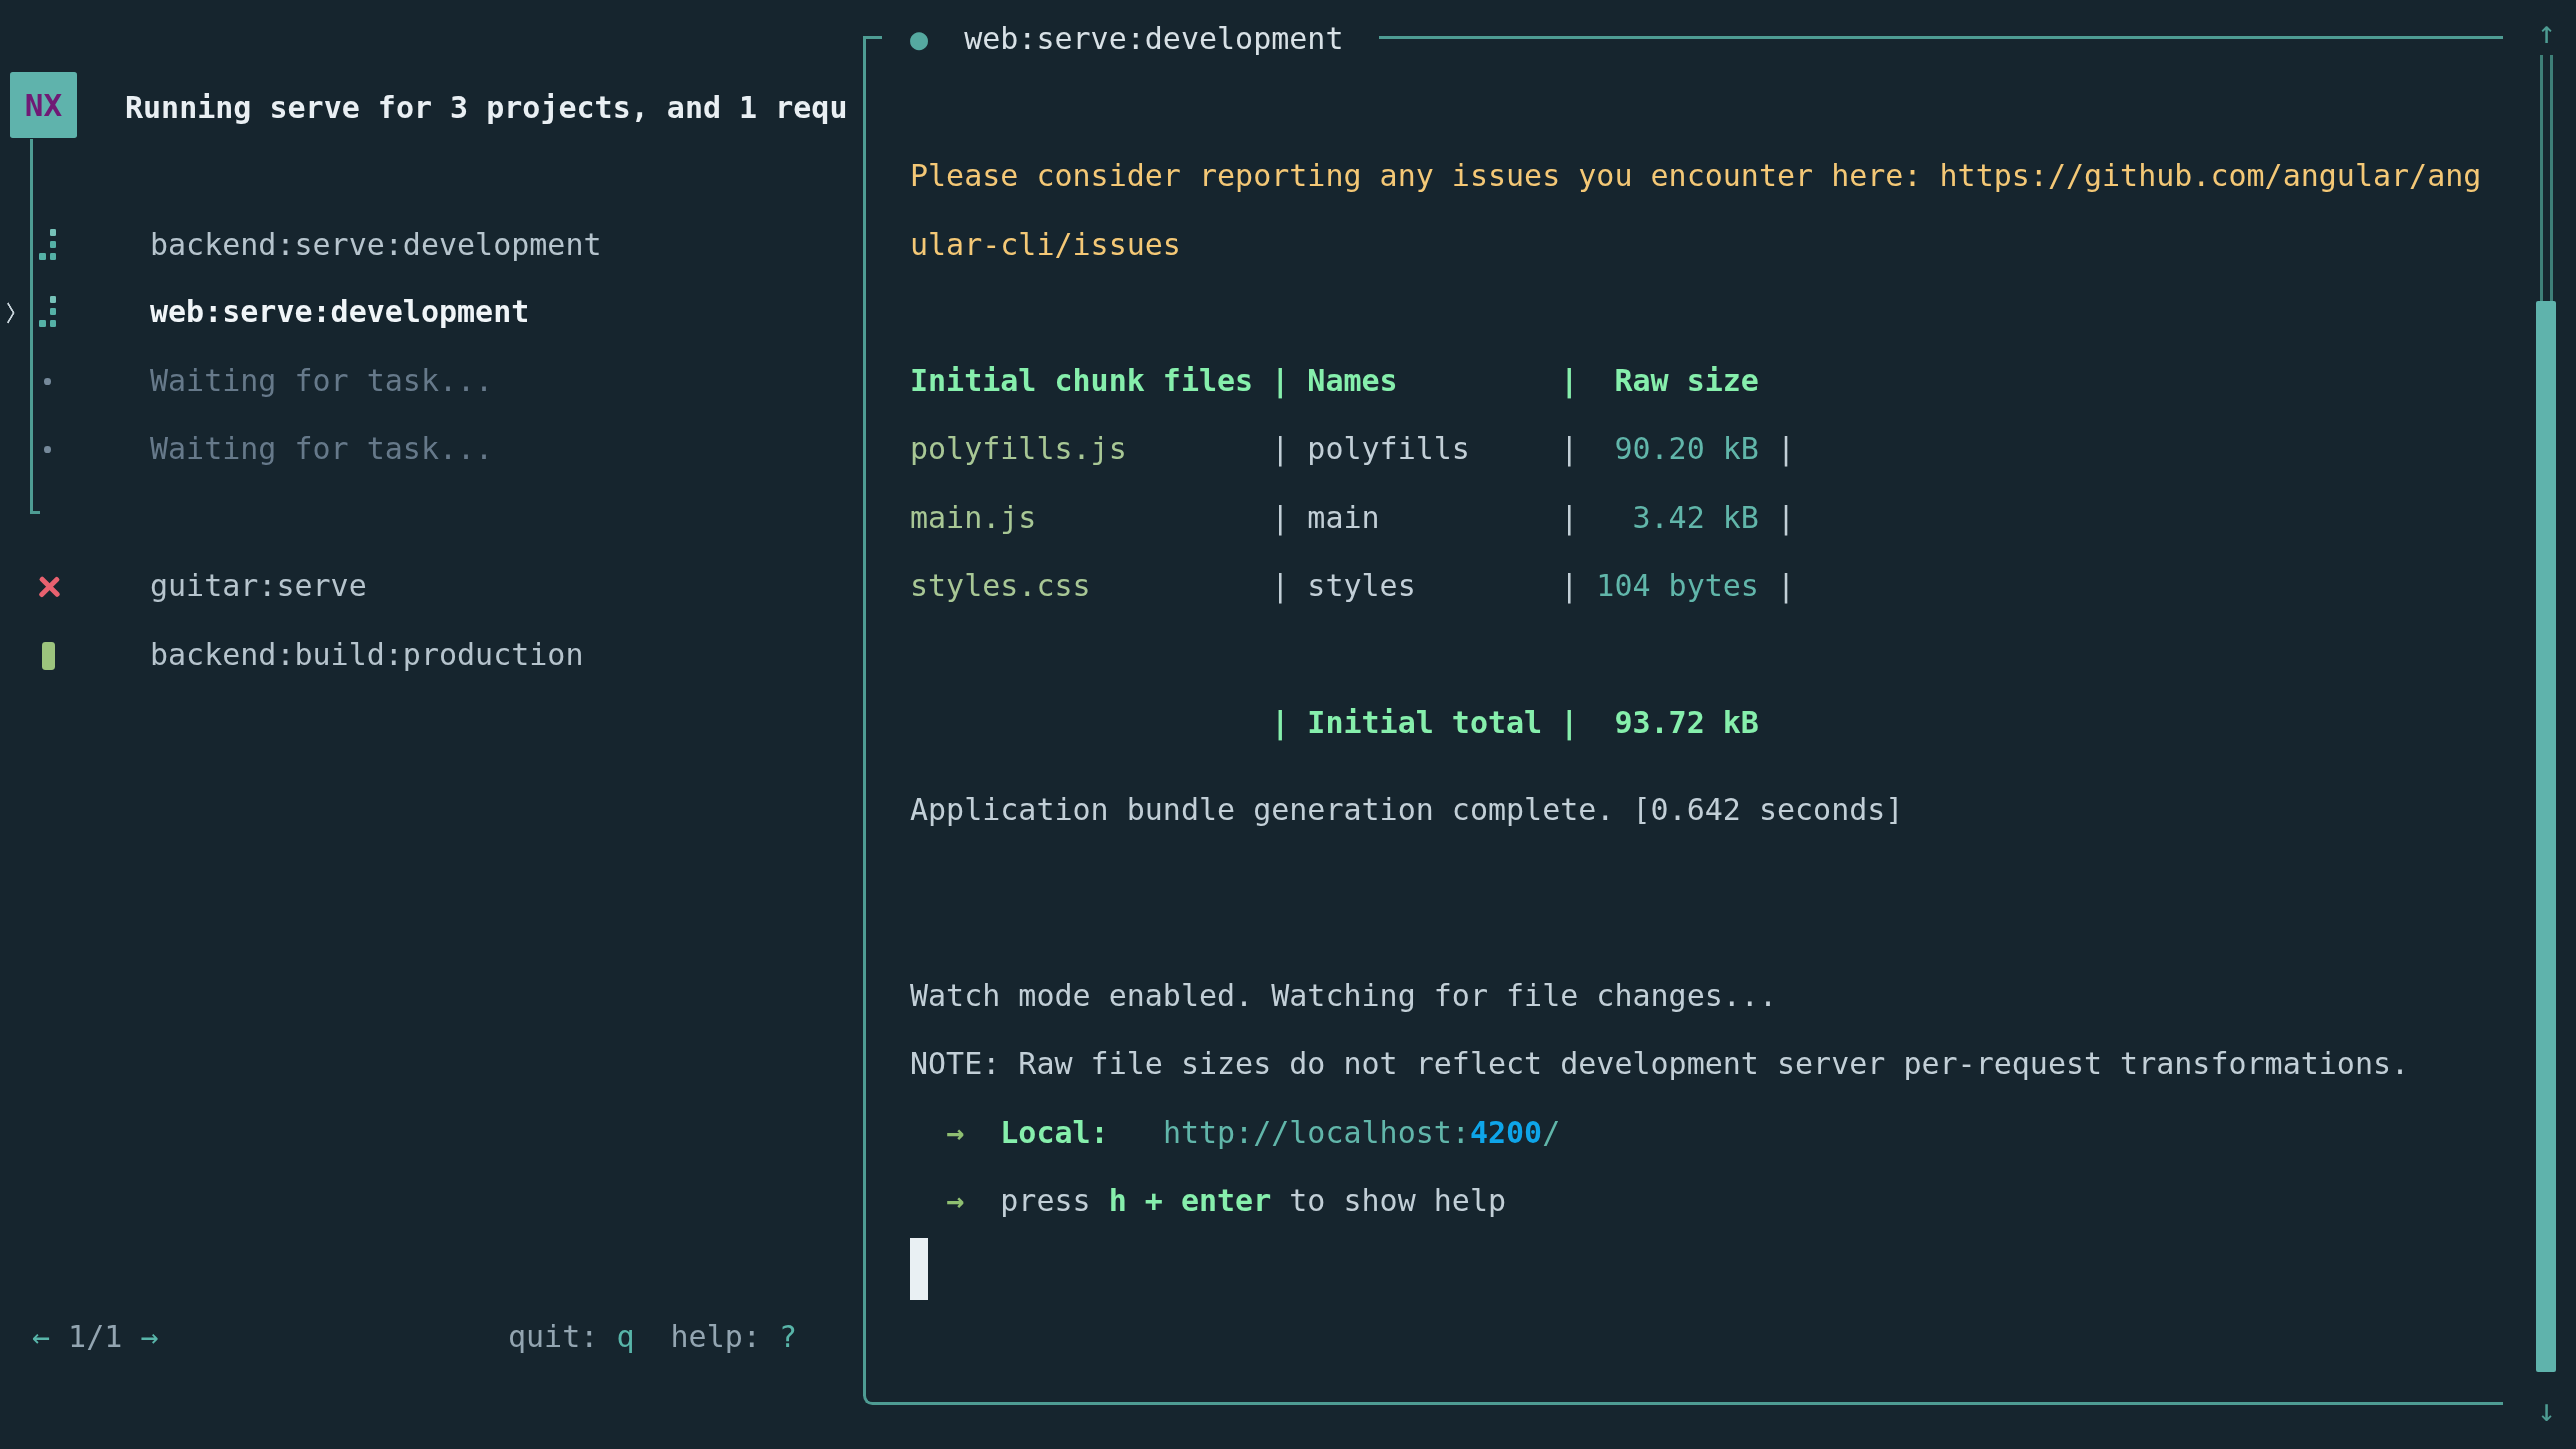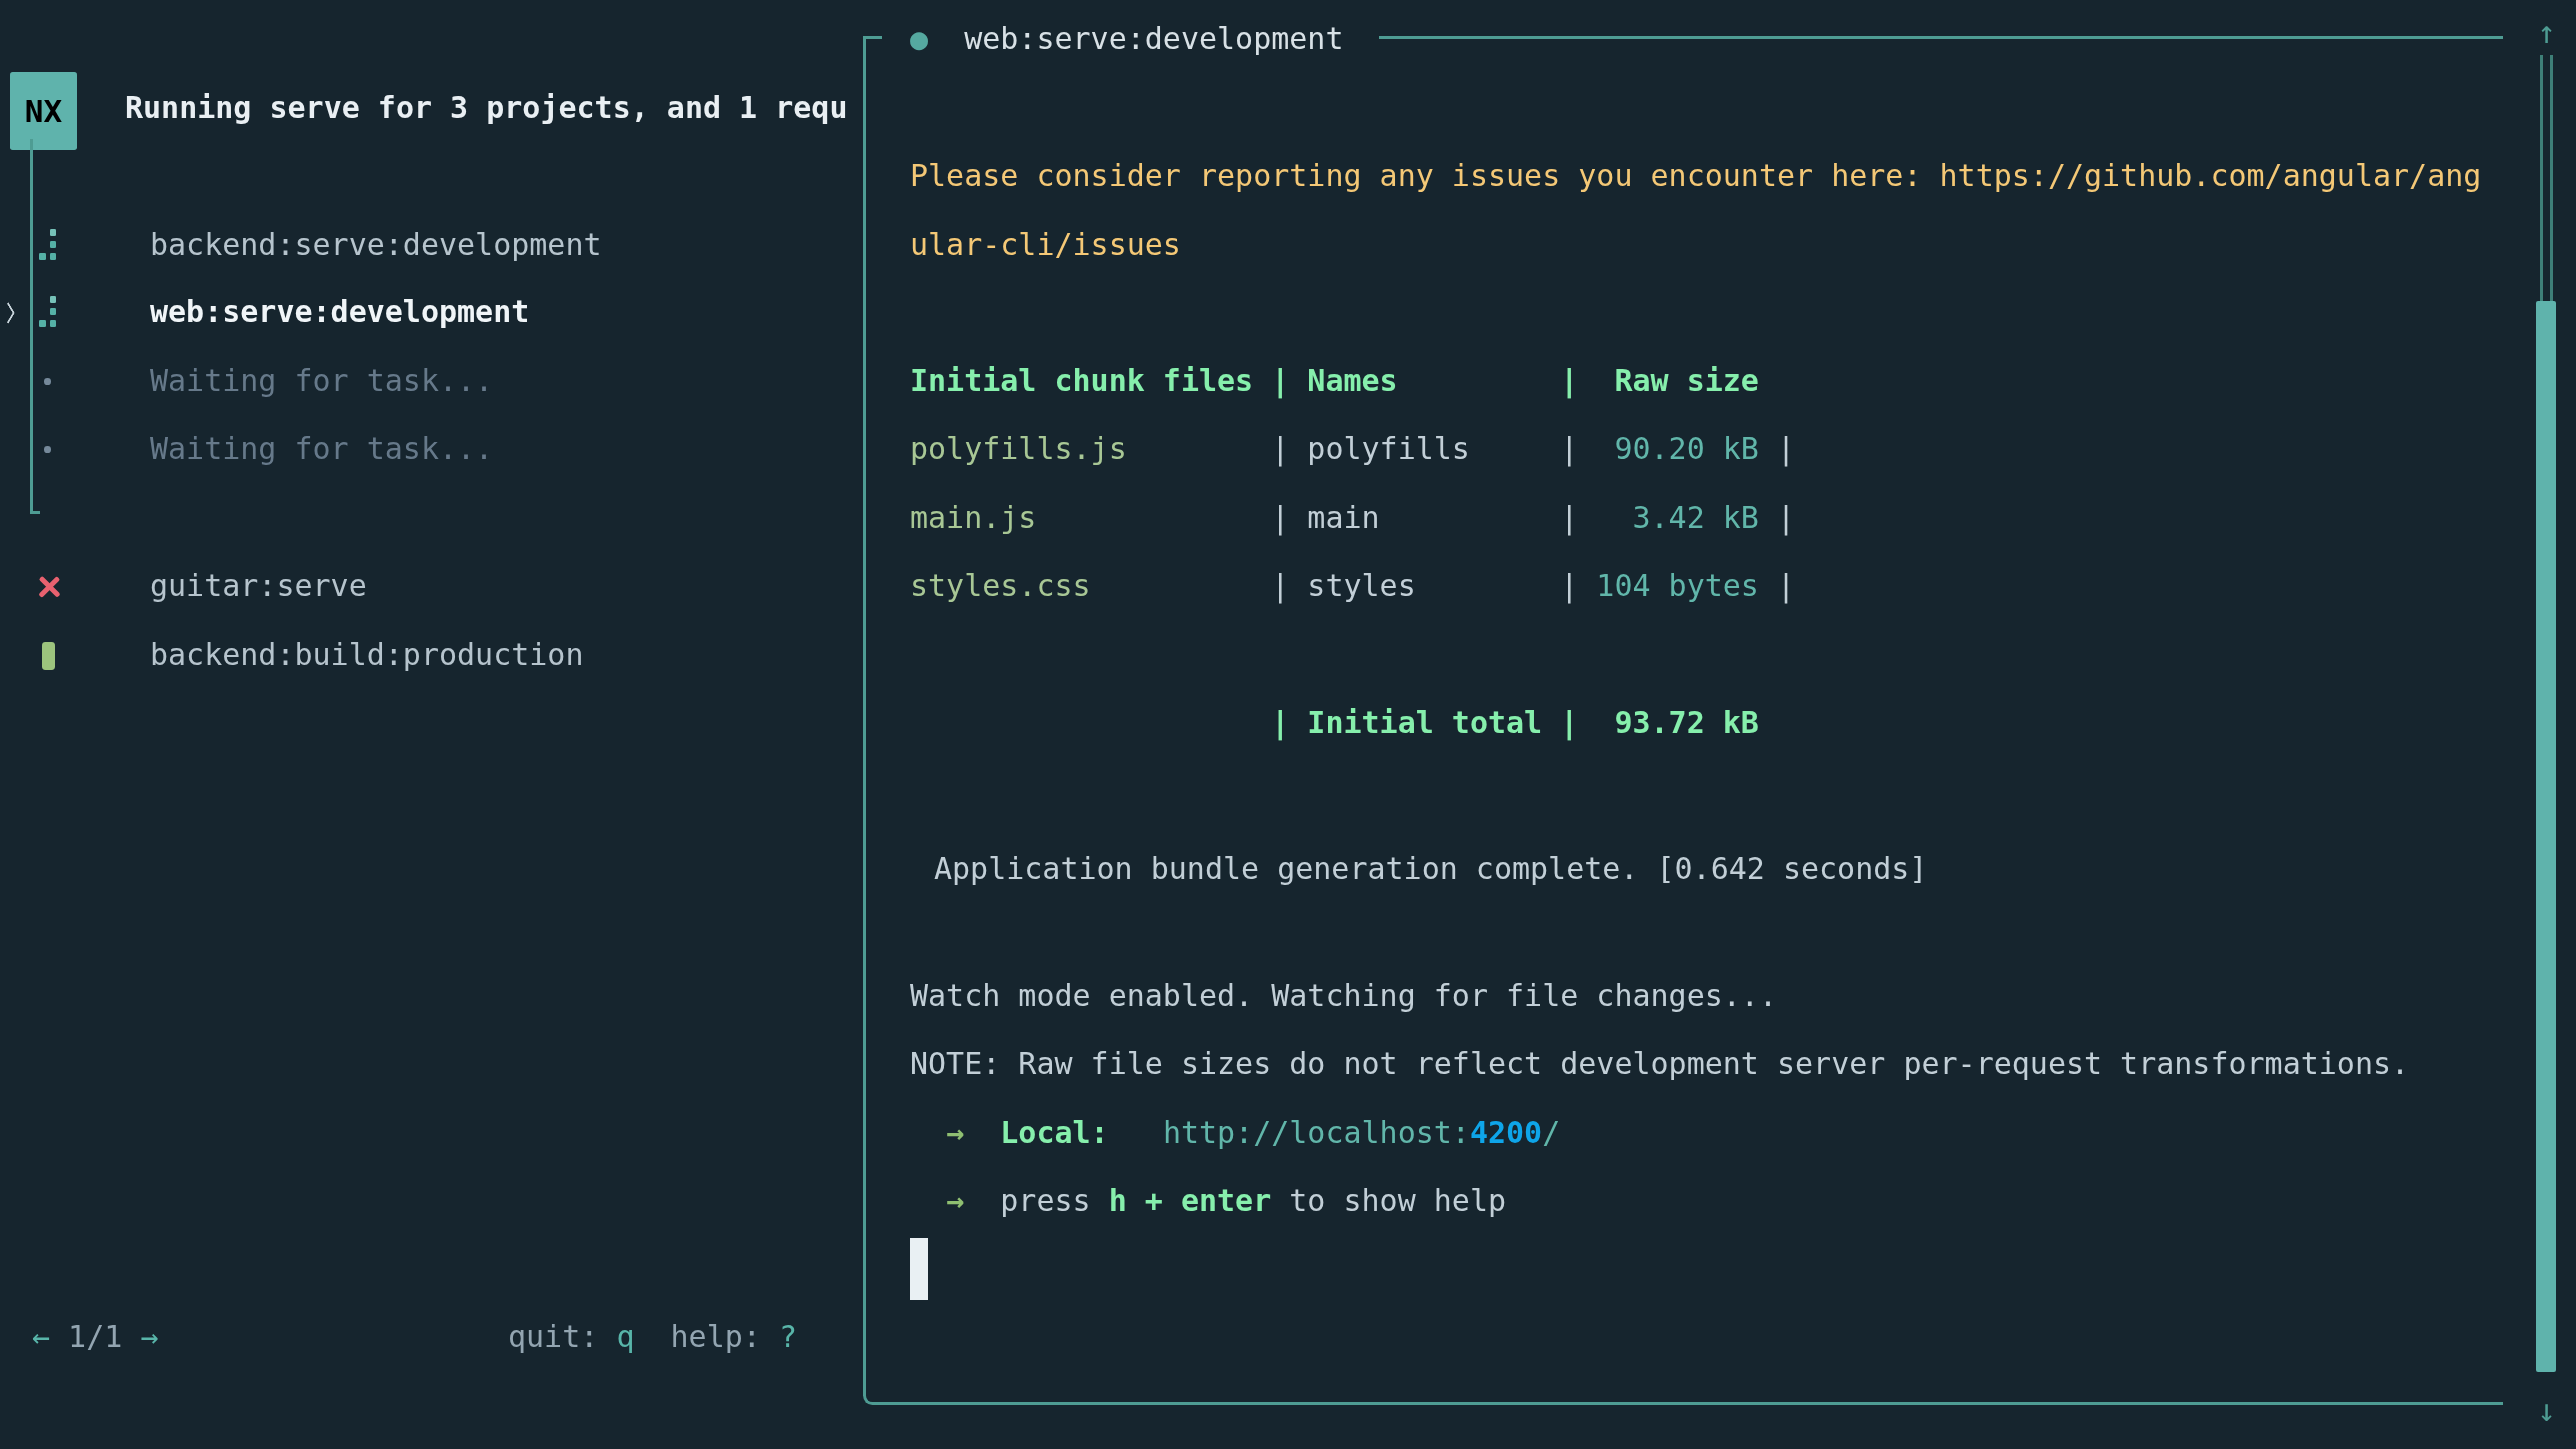--- a/index.html
+++ b/index.html
@@ -22,24 +22,24 @@
   .size{color:#61b6aa;}
   .url{color:#61b6aa;}
   .urlb{color:#0ea5e9;font-weight:bold;text-align:right;}
   .arrowg{color:#8fbf71;font-weight:bold;}
   .key{color:#58b5a9;}
   .pager{color:#93a5b1;}
   .title{color:#d8e1e6;}
   .dotteal{color:#55a9a0;}
   
   .nx-logo{
-    position:absolute;left:10px;top:72px;width:67px;height:78px;
+    position:absolute;left:10px;top:72px;width:67px;height:66px;
     background:#5fb3ac;border-radius:2.7px;
     display:flex;align-items:center;justify-content:center;
-    font-size:31px;font-weight:bold;color:#000000;
+    font-size:31px;font-weight:bold;color:#701a75;
     font-family:"DejaVu Sans Mono", monospace;
   }
   .app-title{
     position:absolute;left:125px;top:74px;height:68px;line-height:68px;
     font-size:30px;font-weight:bold;color:#e9eff3;white-space:pre;
     max-width:738px;overflow:hidden;
   }
   .bracket-v{position:absolute;left:29.5px;top:139px;width:3.4px;height:374px;background:#4e9c93;}
   .bracket-foot{position:absolute;left:29.5px;top:511px;width:10.7px;height:3.4px;background:#4e9c93;}
   .task{position:absolute;left:0;width:859px;height:68px;}
@@ -142,21 +142,21 @@
   <div class="tb-seg long"></div>
   <div id="panel-lines">
       <div class="row" style="top: 5.4px; left: 910px;"><span class="dotteal">●</span><span class="txt">  </span><span class="title">web:serve:development</span></div>
       <div class="row" style="top: 142px; left: 910px;"><span class="yellow">Please consider reporting any issues you encounter here: https://github.com/angular/ang</span></div>
       <div class="row" style="top: 211px; left: 910px;"><span class="yellow">ular-cli/issues</span></div>
       <div class="row" style="top: 347px; left: 910px;"><span class="hdr">Initial chunk files | Names         |  Raw size</span></div>
       <div class="row" style="top: 415px; left: 910px;"><span class="file">polyfills.js</span><span class="txt">        | polyfills     |</span><span class="size">  90.20 kB</span><span class="txt"> |</span></div>
       <div class="row" style="top: 484px; left: 910px;"><span class="file">main.js</span><span class="txt">             | main          |</span><span class="size">   3.42 kB</span><span class="txt"> |</span></div>
       <div class="row" style="top: 552px; left: 910px;"><span class="file">styles.css</span><span class="txt">          | styles        |</span><span class="size"> 104 bytes</span><span class="txt"> |</span></div>
       <div class="row" style="top: 689px; left: 910px; text-align: center;"><span class="hdr">                    | Initial total |  93.72 kB</span></div>
-      <div class="row" style="top: 835px; left: 910px; margin-left: 24px;"><span class="txt">Application bundle generation complete. [0.642 seconds]</span></div>
+      <div class="row" style="top: 776px; left: 910px;"><span class="txt">Application bundle generation complete. [0.642 seconds]</span></div>
       <div class="row" style="top: 962px; left: 910px;"><span class="txt">Watch mode enabled. Watching for file changes...</span></div>
       <div class="row" style="top: 1030px; left: 910px;"><span class="txt">NOTE: Raw file sizes do not reflect development server per-request transformations.</span></div>
       <div class="row" style="top: 1099px; left: 910px;"><span class="txt">  </span><span class="arrowg">→</span><span class="txt">  </span><span class="hdr">Local:</span><span class="txt">   </span><span class="url">http://localhost:</span><span class="urlb">4200</span><span class="url">/</span></div>
       <div class="row" style="top: 1167px; left: 910px;"><span class="txt">  </span><span class="arrowg">→</span><span class="txt">  </span><span class="txt">press </span><span class="hdr">h + enter</span><span class="txt"> to show help</span></div>
     </div>
   <div class="cursor" id="term-cursor" style="top: 1238px;"></div>
 
   <div class="sb-arrow" style="top:5.4px;">↑</div>
   <div class="sb-track" style="left:2540px;top:55px;height:246px;"></div>
   <div class="sb-track" style="left:2550px;top:55px;height:246px;"></div>

